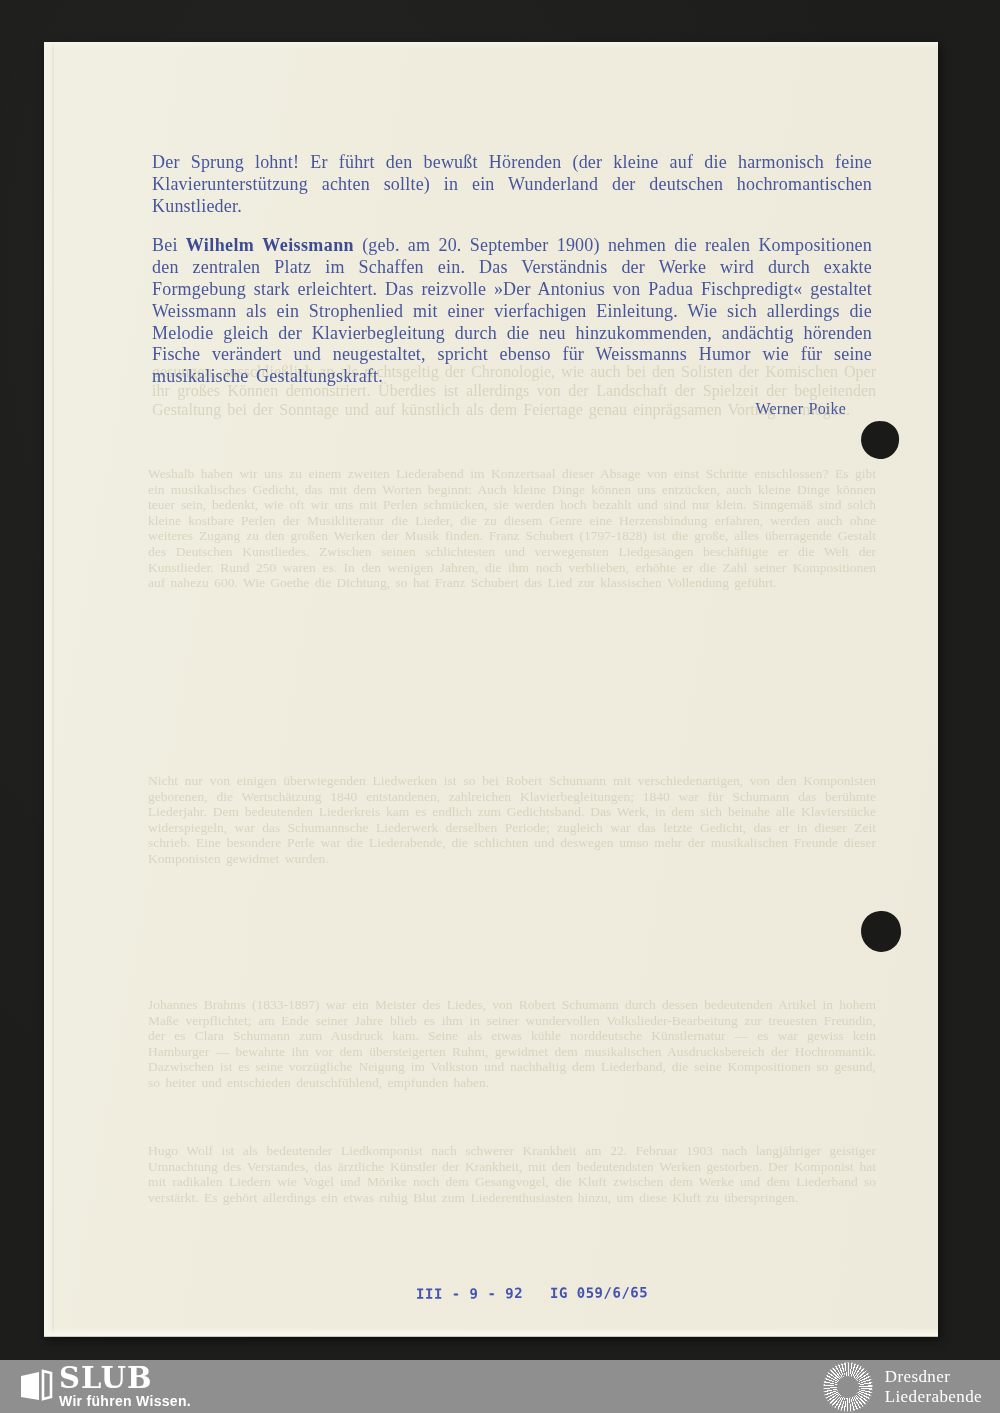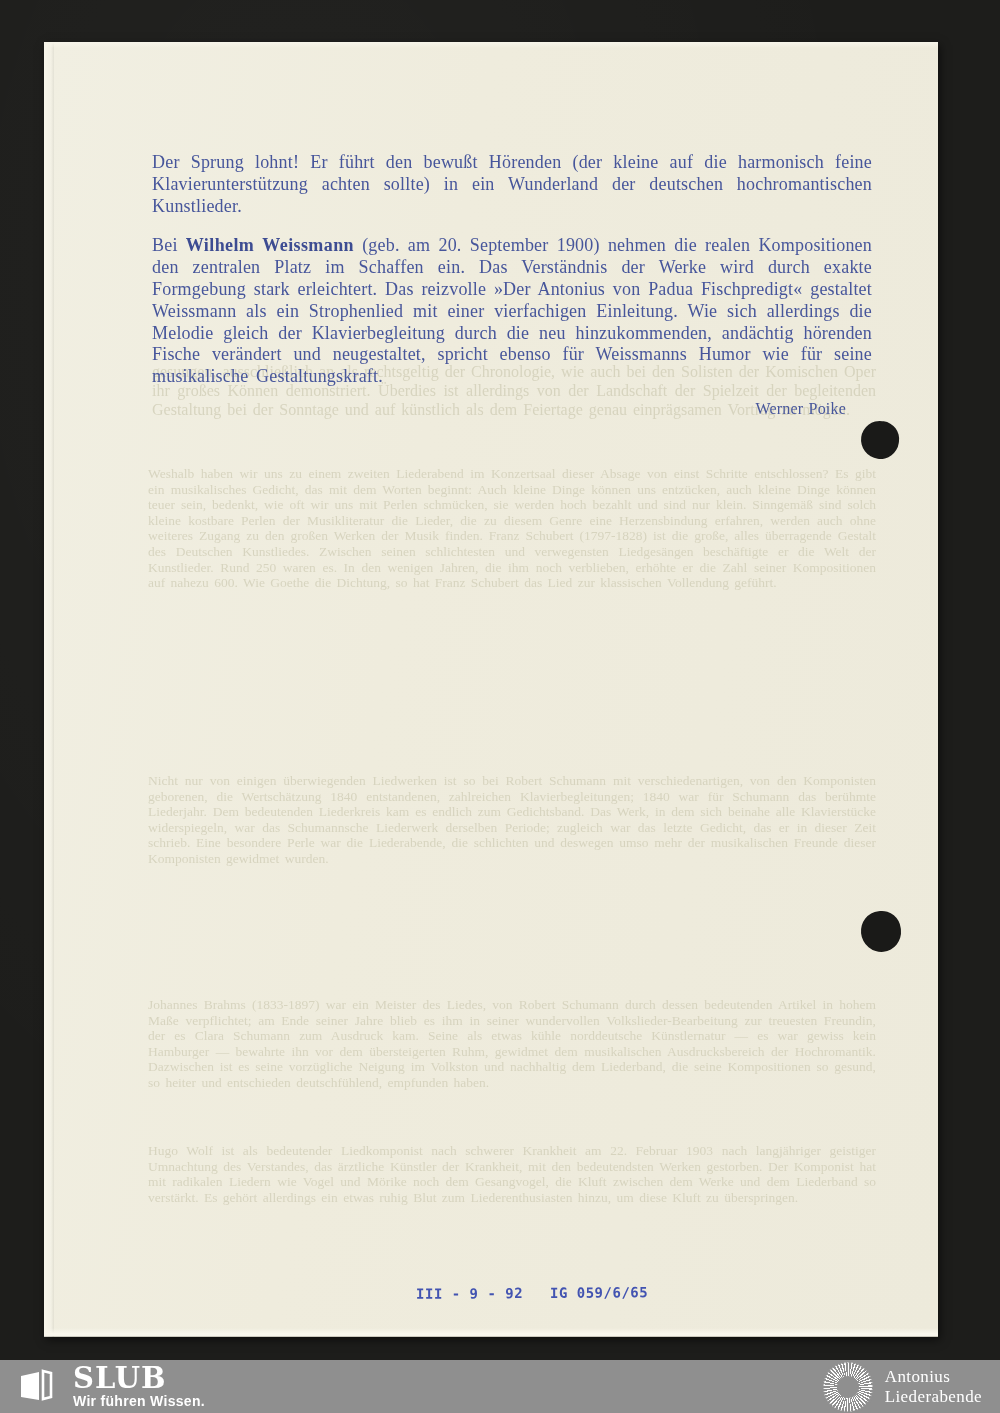--- a/index.html
+++ b/index.html
@@ -102,21 +102,21 @@
   .footer-bar {
     position: absolute;
     left: 0; right: 0; bottom: 0; height: 53px;
     background: #8f8f8f;
     display: flex;
     align-items: center;
     justify-content: space-between;
     padding: 0 14px 0 18px;
     color: #ffffff;
   }
-  .slub-brand { display: flex; align-items: flex-end; gap: 18px; }
+  .slub-brand { display: flex; align-items: flex-end; gap: 4px; }
   .slub-icon { margin-top: 4px; }
   .slub-name {
     font-family: "DejaVu Serif", serif;
     font-weight: bold;
     font-size: 29px;
     line-height: 28px;
     letter-spacing: 1px;
   }
   .slub-tagline {
     font-family: "Liberation Sans", sans-serif;
@@ -187,17 +187,17 @@
       <div class="slub-name">SLUB</div>
       <div class="slub-tagline">Wir führen Wissen.</div>
     </div>
   </div>
   <div class="dp-brand">
     <span class="dp-starburst">
       <span class="hub"></span>
       <span class="rim"></span>
     </span>
     <div class="dp-text">
-      <div>Antonius</div>
+      <div>Dresdner</div>
       <div>Liederabende</div>
     </div>
   </div>
 </div>
 
 </body></html>

